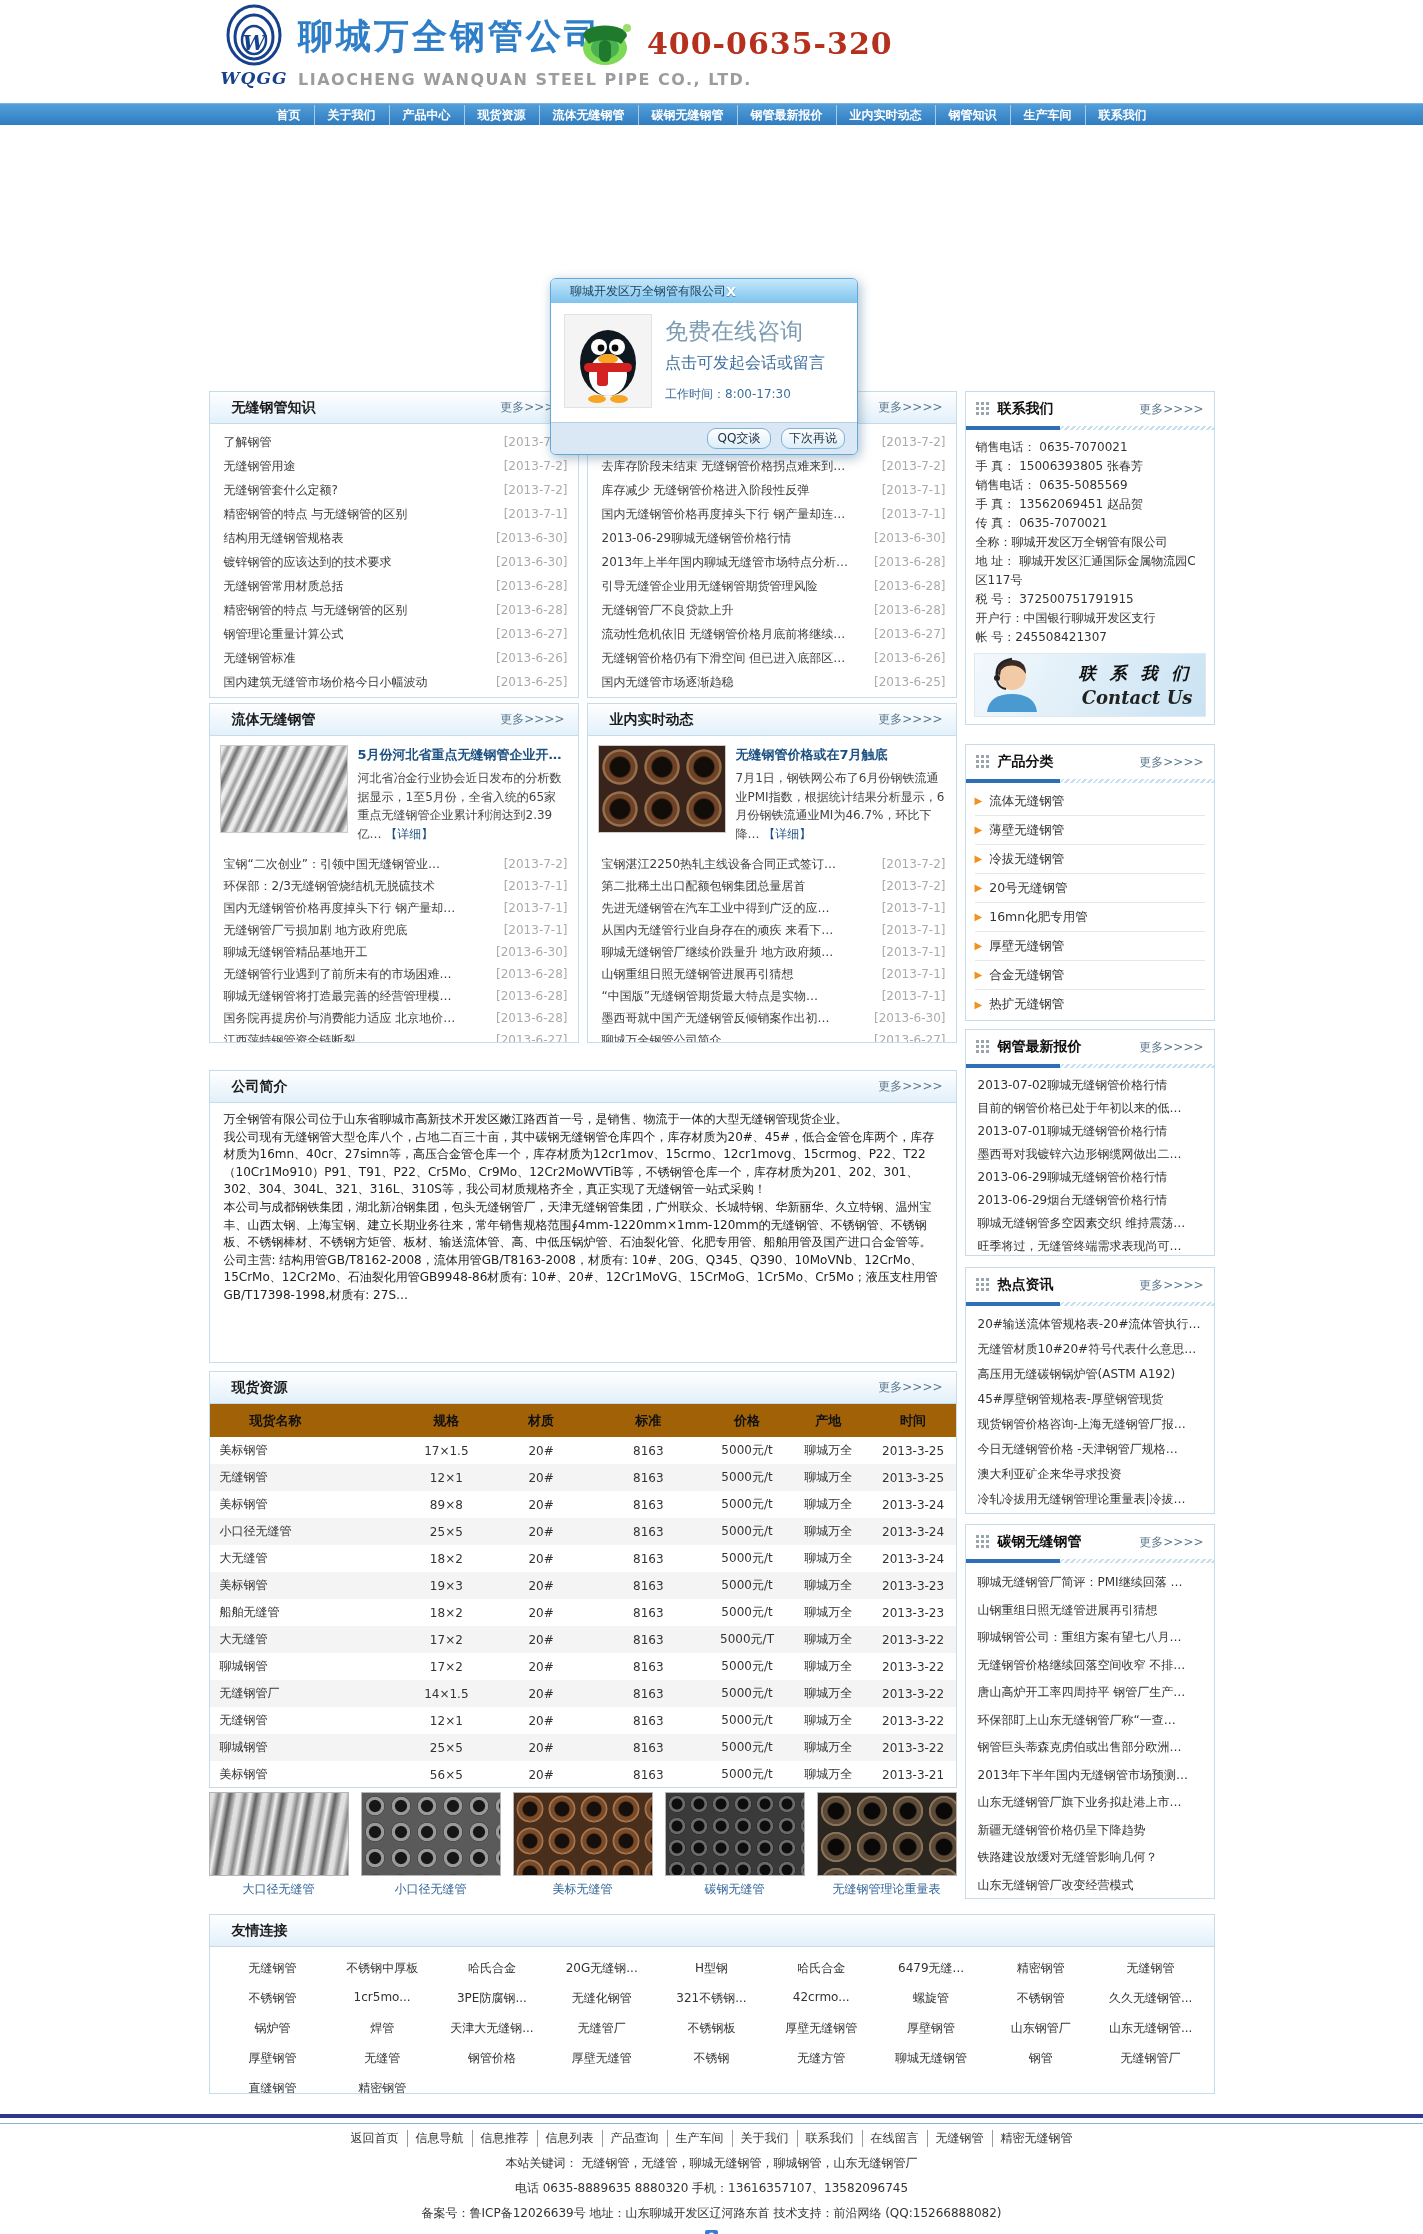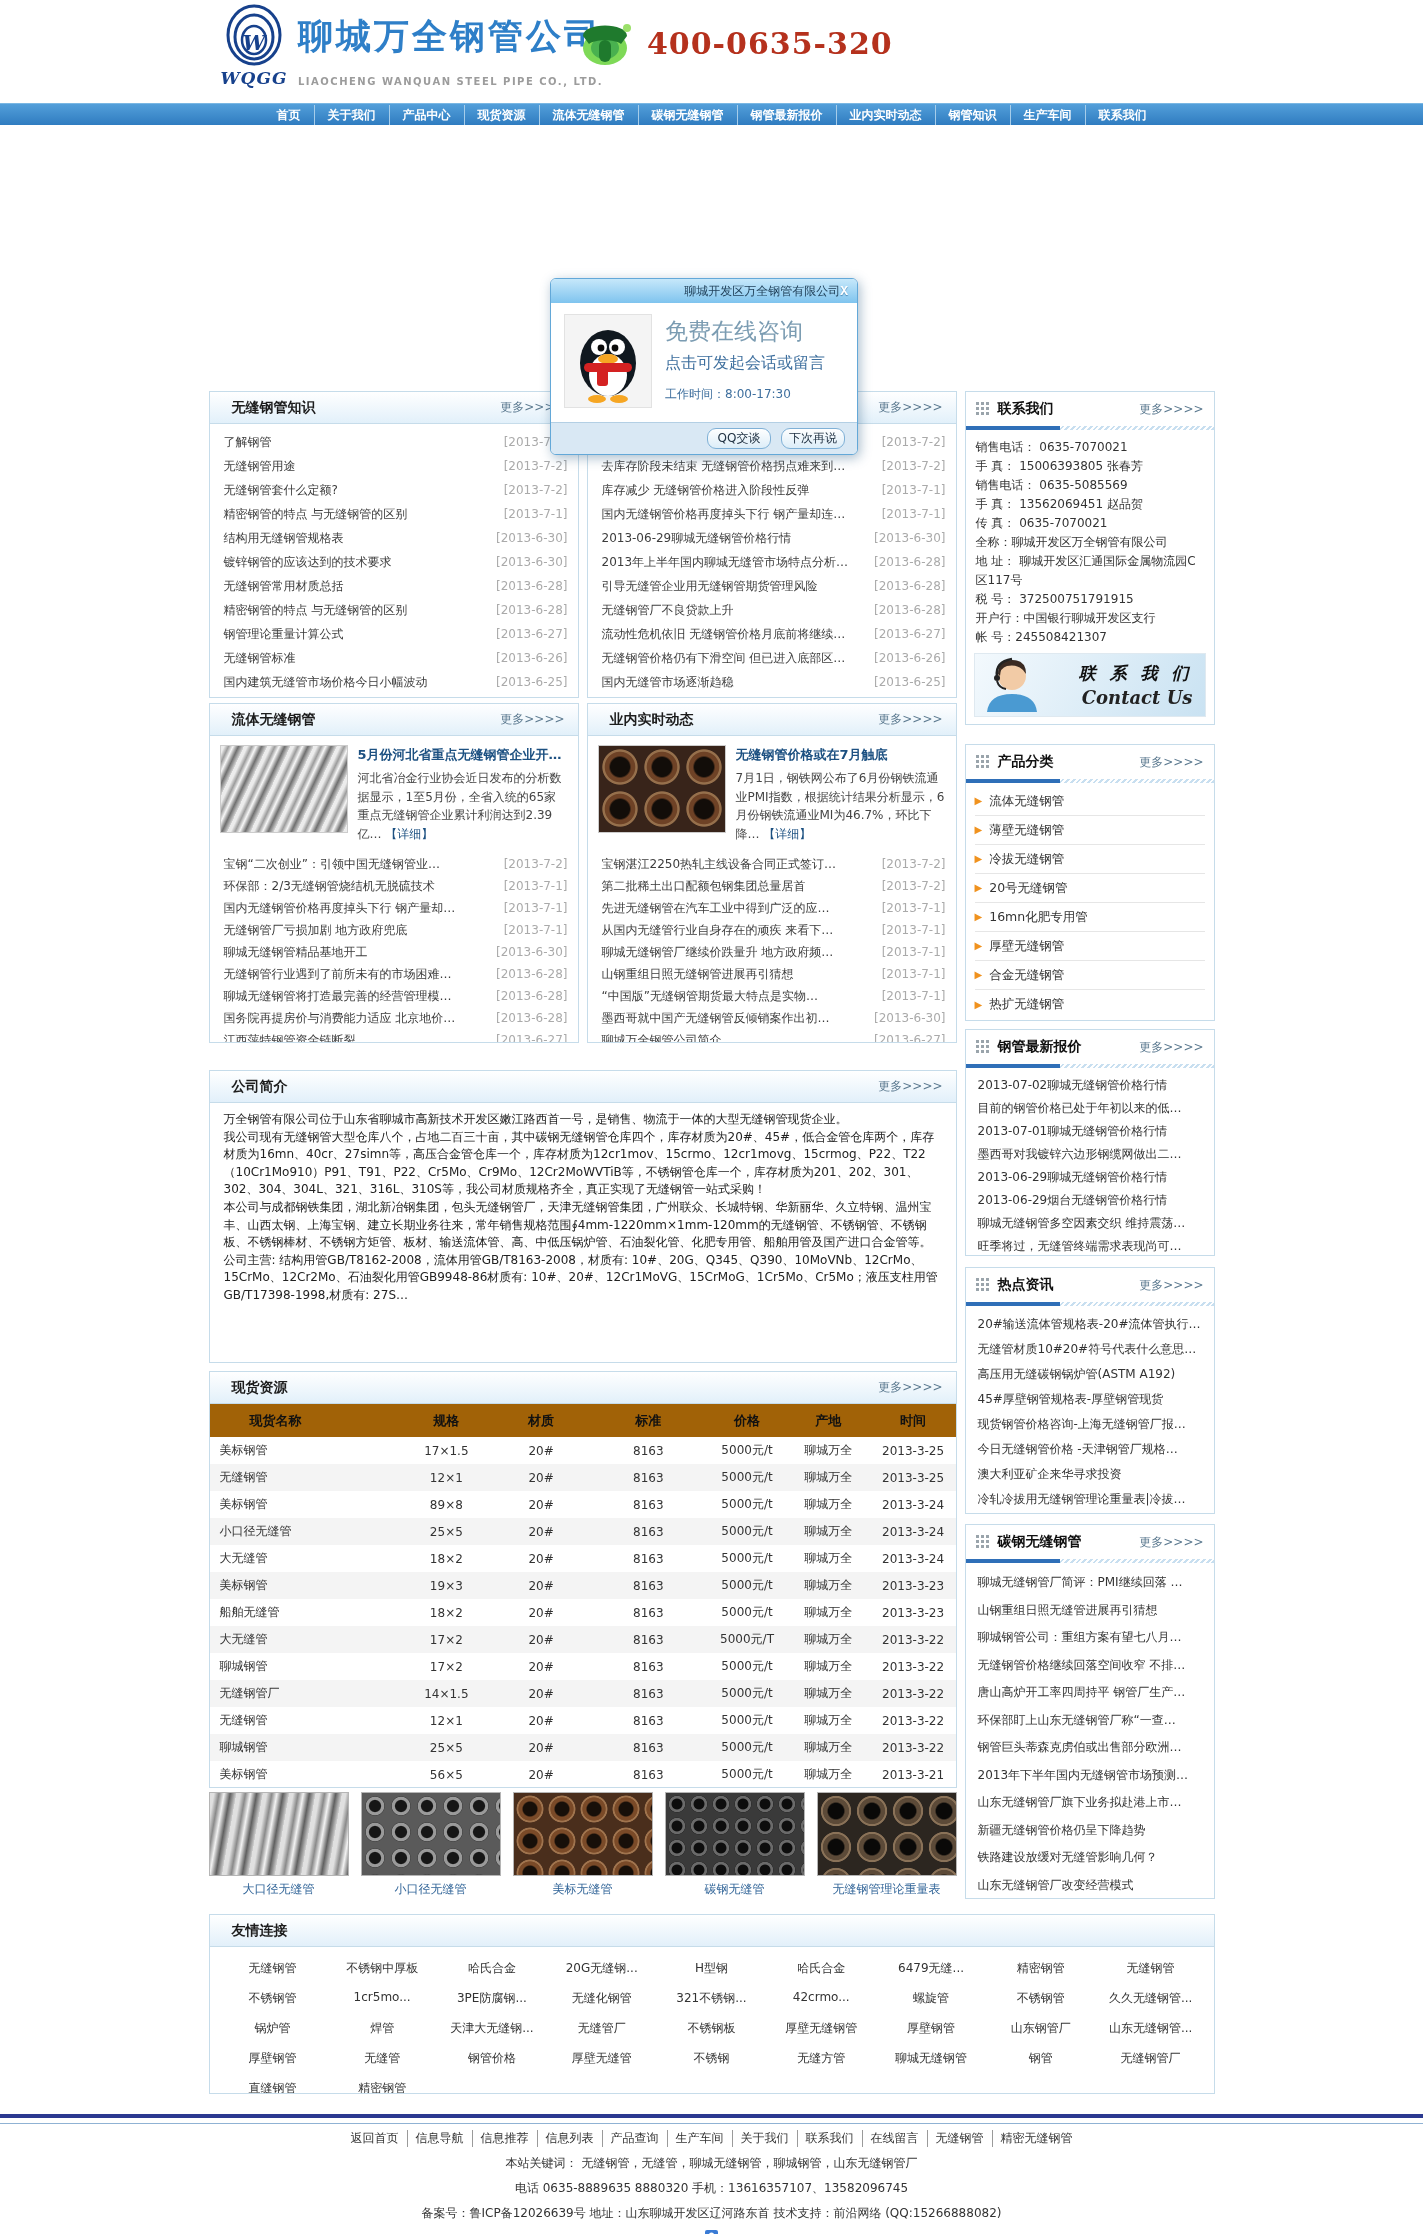--- a/index.html
+++ b/index.html
@@ -7,38 +7,38 @@
        font-family:"DejaVu Sans","Liberation Sans",sans-serif;}
   *{box-sizing:border-box;}
 
   
   .header{position:relative;height:103px;background:#fff;}
   .logo{position:absolute;left:212px;top:4px;width:84px;text-align:center;}
   .logo .wqgg{font-family:"DejaVu Serif",serif;font-style:italic;font-weight:bold;
               color:#17418c;font-size:17px;margin-top:-2px;letter-spacing:1px;}
   .brand{position:absolute;left:298px;top:13px;}
   .brand .cn{margin:0;font-size:35px;font-weight:bold;color:#2e7fc8;letter-spacing:3px;}
-  .brand .en{margin-top:16px;font-size:10px;color:#9c9c9c;font-weight:bold;letter-spacing:1.5px;}
+  .brand .en{margin-top:10px;font-size:16px;color:#9c9c9c;font-weight:bold;letter-spacing:1.5px;}
   .phone{position:absolute;left:575px;top:14px;display:flex;align-items:center;gap:10px;}
   .phone .num{font-family:"DejaVu Serif",serif;font-size:30px;font-weight:bold;
               color:#b5311d;letter-spacing:1px;}
 
   
   .nav{height:22px;background:linear-gradient(#539fda,#2f7cc0);border-top:1px solid #7ab7e3;
        display:flex;justify-content:center;align-items:center;}
   .nav-item{padding:0 13px;font-size:12px;font-weight:bold;color:#fff;cursor:pointer;line-height:20px;}
   .nav-item + .nav-item{border-left:1px solid #a6cdea;}
 
   
   .banner{position:relative;height:266px;background:#fff;}
   .dialog{position:absolute;left:550px;top:153px;width:308px;height:177px;background:#fff;
           border:1px solid #63a8d8;border-radius:6px;box-shadow:2px 3px 12px rgba(40,90,130,.4);
           z-index:40;overflow:hidden;}
   .dlg-title{height:24px;background:linear-gradient(#c6e8fa,#7fc4ee);display:flex;align-items:center;
-             justify-content:flex-end;padding:0 9px;font-size:12px;color:#1d3d56;cursor:move;font-family:Liberation Mono, monospace;}
+             justify-content:flex-start;padding:0 19px;font-size:12px;color:#1d3d56;cursor:move;}
   .dlg-x{color:#fff;font-weight:bold;font-size:13px;cursor:pointer;text-shadow:0 1px 1px #4a89b5;}
   .dlg-body{position:relative;height:119px;background:#fff;}
   .dlg-avatar{position:absolute;left:13px;top:11px;width:88px;height:94px;background:#f4f4f4;
               border:1px solid #e2e2e2;display:flex;align-items:center;justify-content:center;}
   .dlg-head{position:absolute;left:114px;top:13px;font-size:23px;color:#7b9cb2;}
   .dlg-sub{position:absolute;left:114px;top:50px;font-size:16px;color:#3e6f9e;}
   .dlg-time{position:absolute;left:114px;top:83px;font-size:12px;color:#3e6f9e;}
   .dlg-foot{height:32px;background:#d9e8f4;border-top:1px solid #b3cfe4;display:flex;
             align-items:center;justify-content:flex-end;gap:10px;padding:0 12px;}
   .dlg-btn{min-width:64px;height:21px;background:linear-gradient(#ffffff,#dcedf8);

